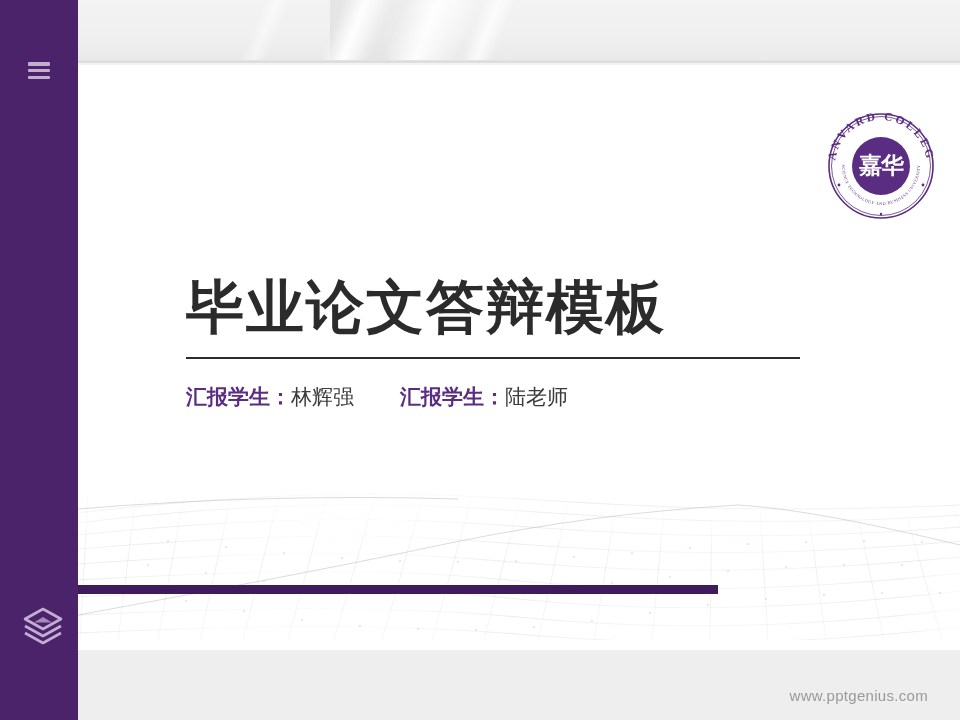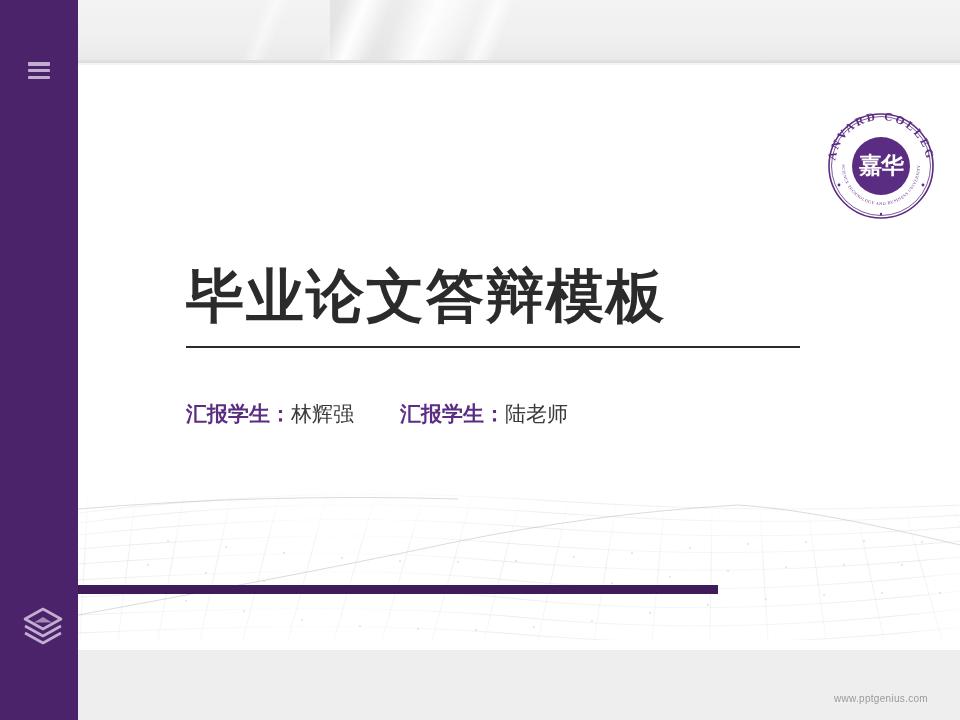--- a/index.html
+++ b/index.html
@@ -64,49 +64,49 @@
   #mesh { position:absolute; left:0; bottom:10px; width:882px; height:175px; opacity:.85; }
 
   
   #text-block { position:absolute; left:108px; top:185px; width:640px; }
 
   #subtitle {
     font-size:27px; font-weight:bold; letter-spacing:1px;
     color:#5b2d82; line-height:1.2; white-space:nowrap;
   }
   #main-title {
-    margin-top:16px;
+    margin-top:27px;
     font-size:58px; font-weight:bold; letter-spacing:2px;
     color:#2b2b2b; line-height:1.12; white-space:nowrap;
   }
   #title-rule {
     margin-top:17px; width:614px; height:2px;
     background:#2b2b2b;
   }
   #presenter-row {
     margin-top:25px; display:flex; align-items:flex-end; white-space:nowrap;
     font-size:21px; line-height:1.2;
   }
   #presenter-row .lbl { color:#5b2d82; font-weight:bold; }
-  #presenter-row .val { color:#3a3a3a; font-weight:normal;margin-top:28px; }
+  #presenter-row .val { color:#3a3a3a; font-weight:normal; }
   #presenter-row .gap { display:inline-block; width:46px; }
 
   
   #college-seal { position:absolute; left:740px; top:40px; width:126px; height:126px; }
 
   
   #bottom-bar {
     position:absolute; left:74px; top:585px; width:644px; height:9px;
     background:#3f1b5c; z-index:5;
   }
 
   
   #footer-url {
     position:absolute; right:32px; bottom:16px;
-    font-size:10px; color:#9a9a9a; letter-spacing:.3px;
+    font-size:15px; color:#9a9a9a; letter-spacing:.3px;
     z-index:7;
   }
 </style>
 </head>
 <body>
 
 <div id="slide">
 
   <div id="top-band">
     <div class="shade"></div>

